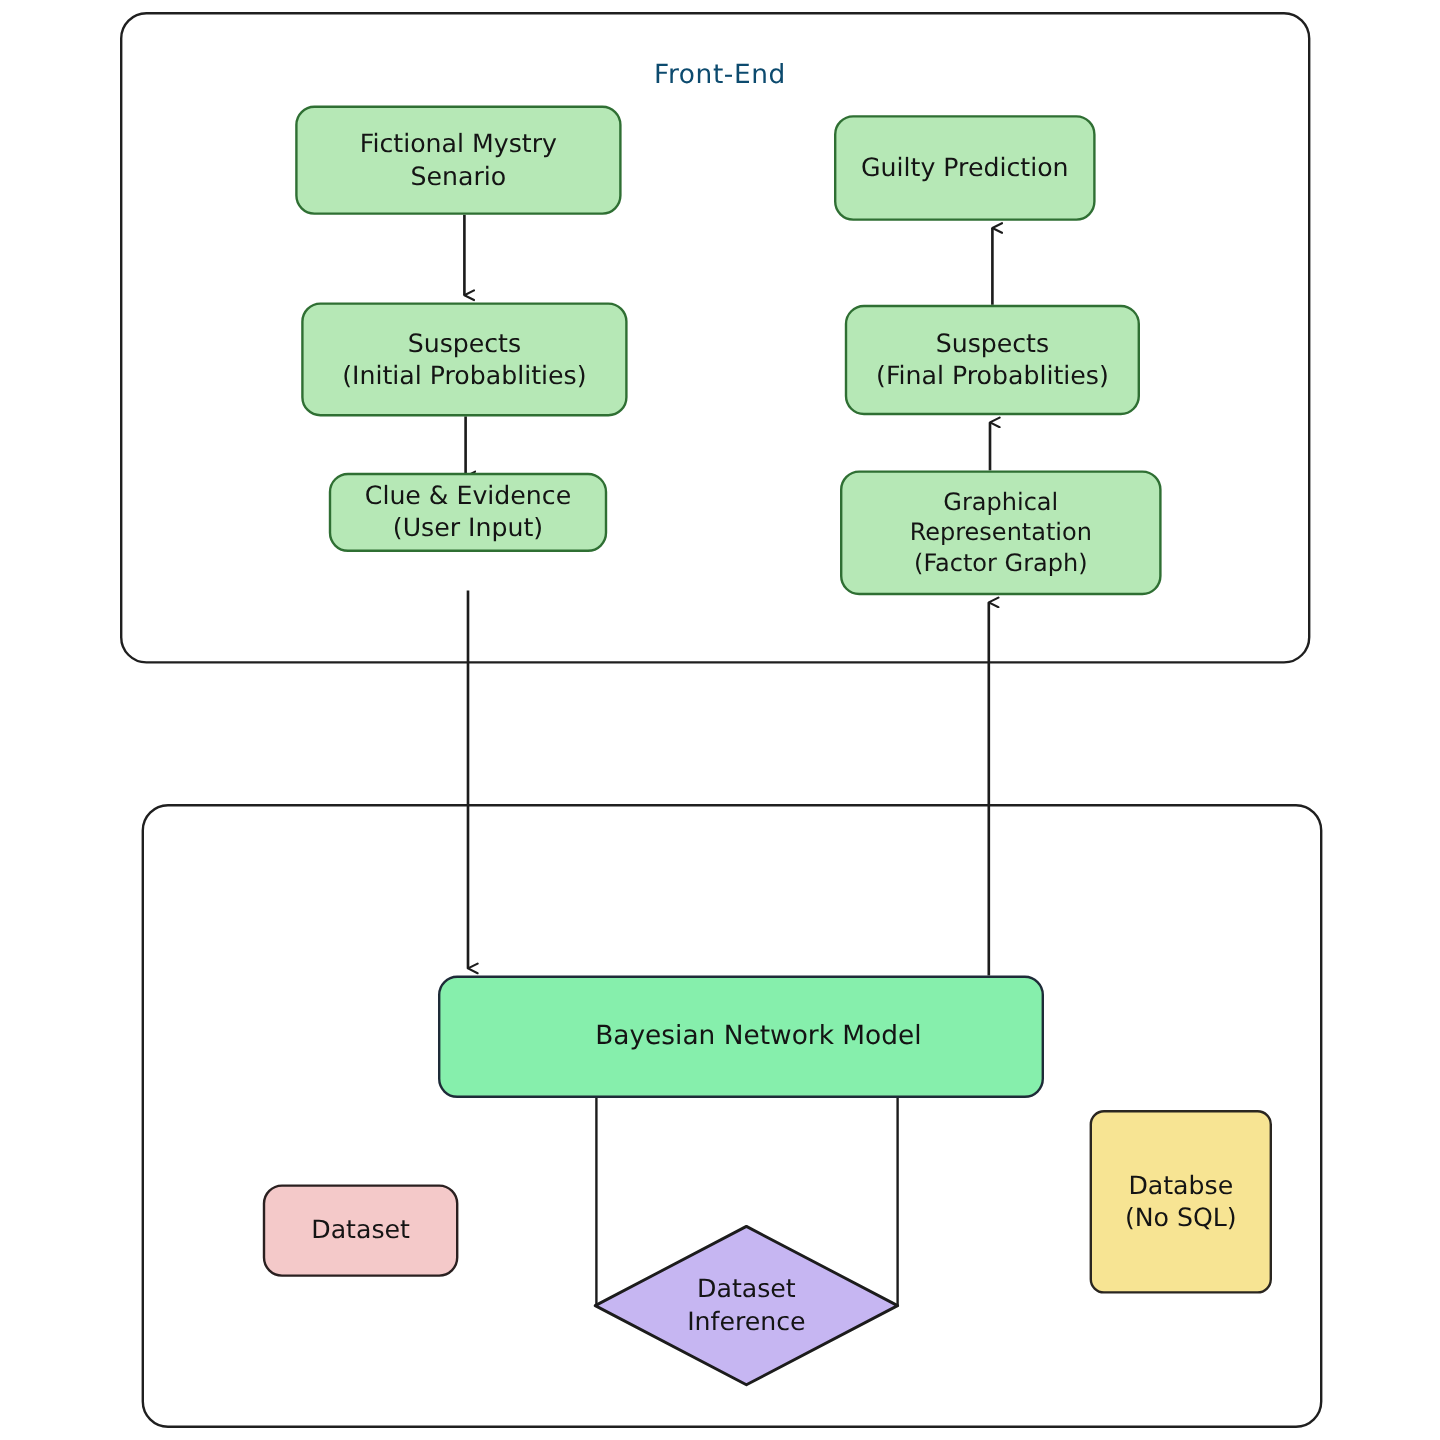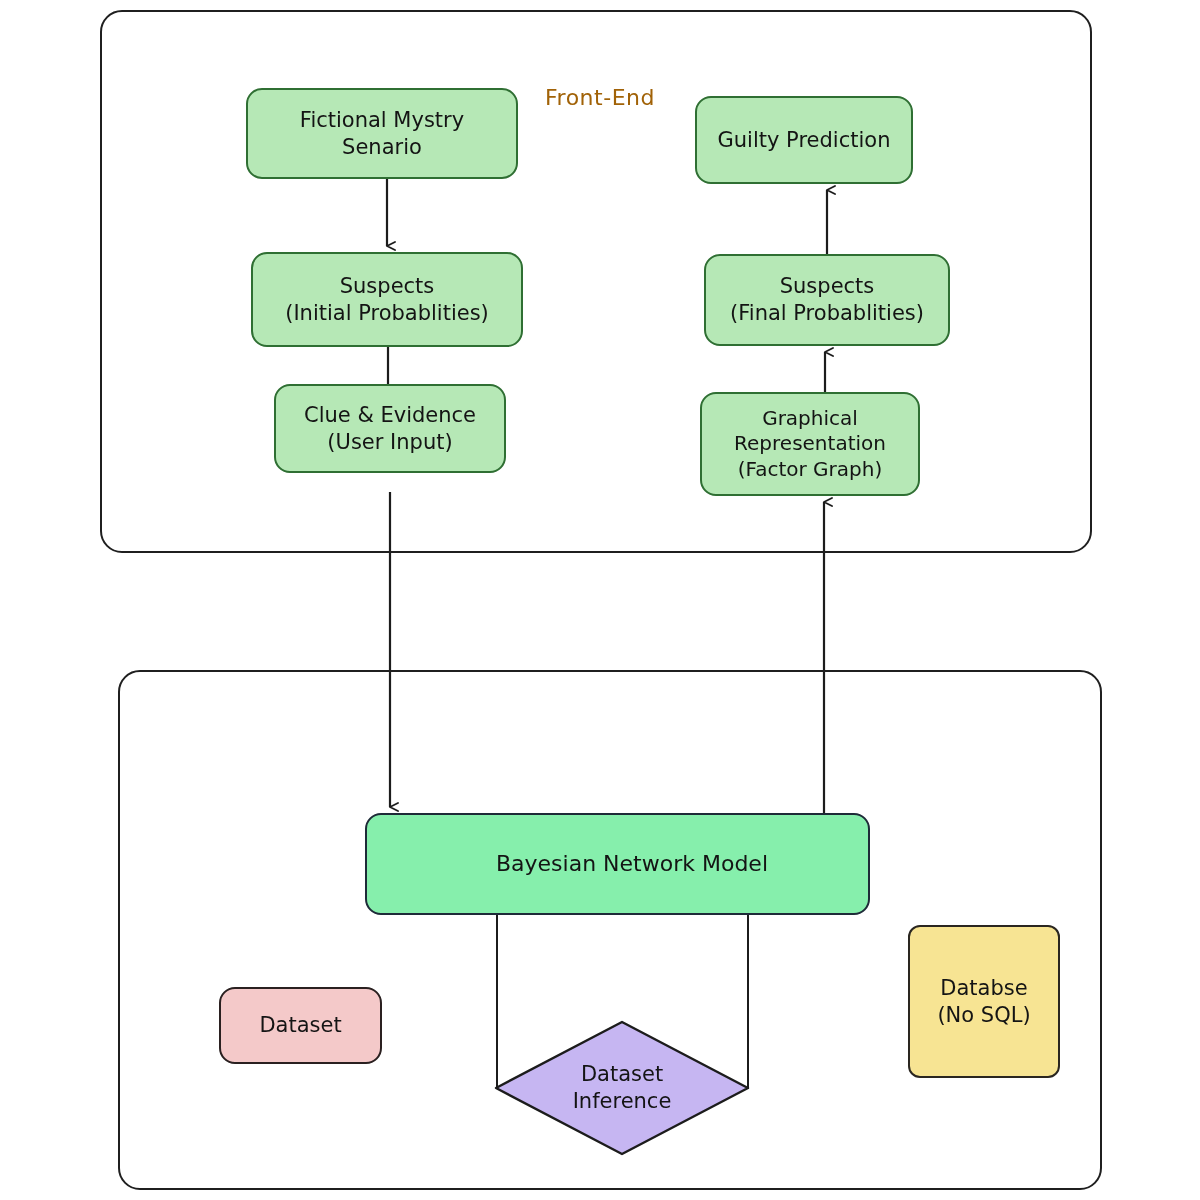--- a/index.html
+++ b/index.html
@@ -31,24 +31,23 @@
     border: 2px solid #1f1f1f;
     border-radius: 22px;
     background: transparent;
     box-sizing: border-box;
   }
   .group-title {
     position: absolute;
     text-align: center;
     font-family: "DejaVu Sans", sans-serif;
     font-size: 22px;
-    color: #a16207;
+    color: #0c4a6e;
     letter-spacing: 0.5px;
     white-space: nowrap;
-    margin-top: 35px;
   }
   .node {
     position: absolute;
     box-sizing: border-box;
     display: flex;
     align-items: center;
     justify-content: center;
     text-align: center;
     border: 2px solid #1c1c1c;
     border-radius: 16px;
@@ -137,29 +136,29 @@
   <div class="group-title" style="left:450px; top:50px; width:300px;">Front-End</div>
 
   <div class="group-box" style="left:118px; top:670px; width:984px; height:520px;"></div>
 
   <div class="node green" style="left:246px; top:88px; width:272px; height:91px;">Fictional Mystry
 Senario</div>
 
   <div class="node green" style="left:251px; top:252px; width:272px; height:95px;">Suspects
 (Initial Probablities)</div>
 
-  <div class="node green" style="left:274px; top:384px; width:232px; height:89px;">Clue &amp; Evidence
+  <div class="node green" style="left:274px; top:394px; width:232px; height:66px;">Clue &amp; Evidence
 (User Input)</div>
 
   <div class="node green" style="left:695px; top:96px; width:218px; height:88px;">Guilty Prediction</div>
 
   <div class="node green" style="left:704px; top:254px; width:246px; height:92px;">Suspects
 (Final Probablities)</div>
 
-  <div class="node green" style="left:700px; top:392px; width:220px; height:104px; font-size:20px;">Graphical
+  <div class="node green" style="left:700px; top:392px; width:268px; height:104px; font-size:20px;">Graphical
 Representation
 (Factor Graph)</div>
 
   <div class="node blue" style="left:365px; top:813px; width:505px; height:102px; font-size:22px;">Bayesian Network Model</div>
 
   <div class="node pink" style="left:219px; top:987px; width:163px; height:77px;">Dataset</div>
 
   <div class="node yellow" style="left:908px; top:925px; width:152px; height:153px;border-radius:12px;">Databse
 (No SQL)</div>
 

